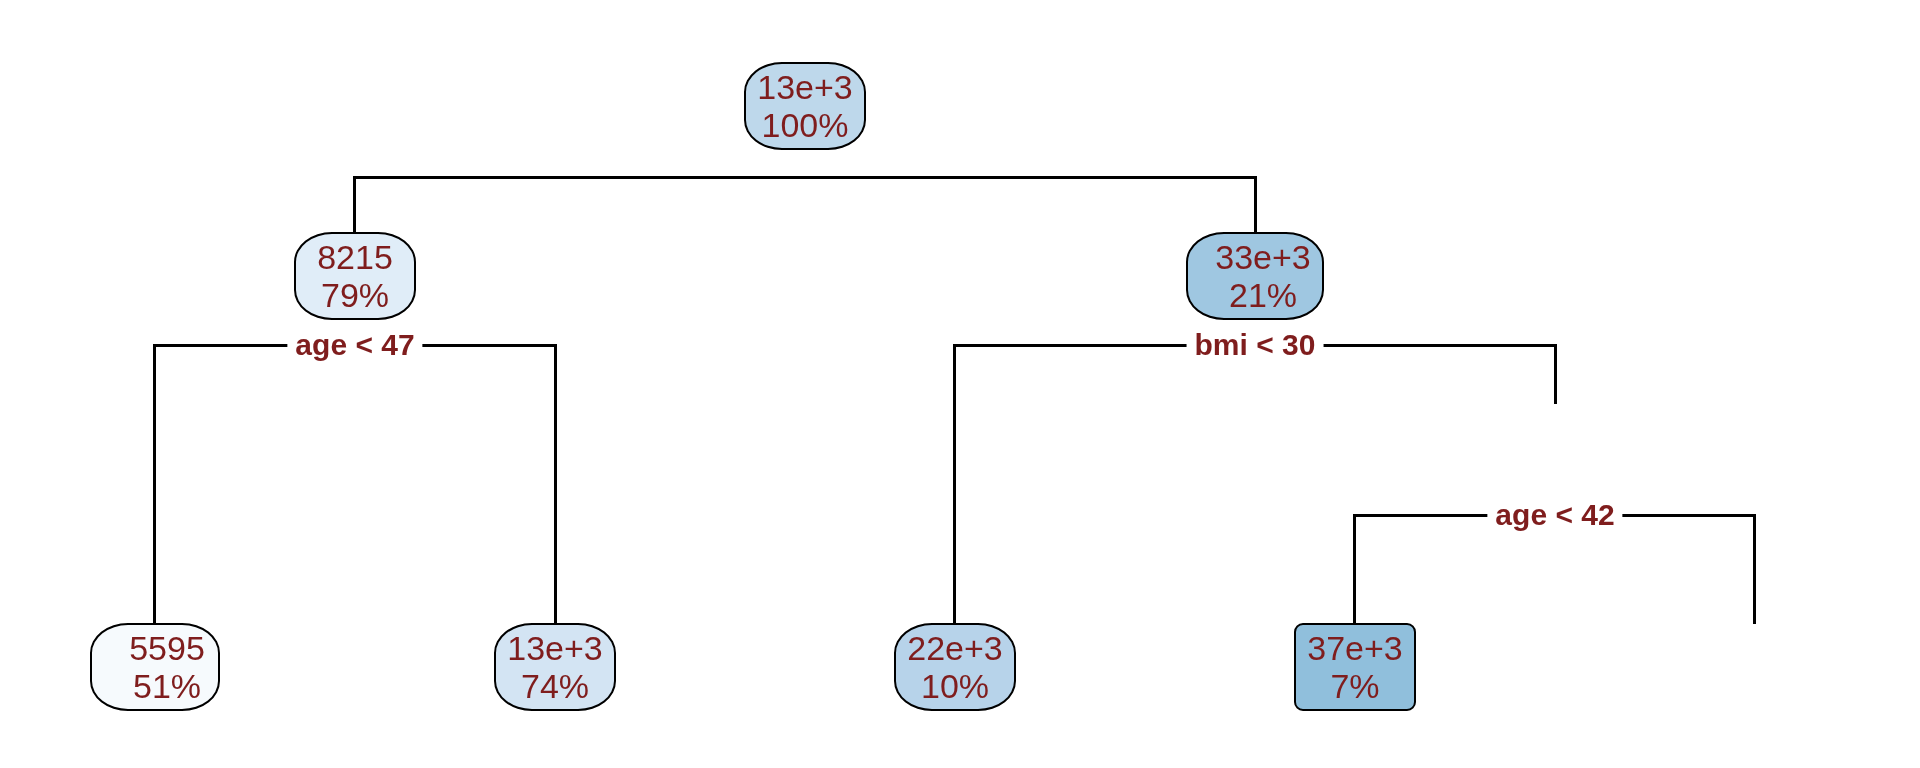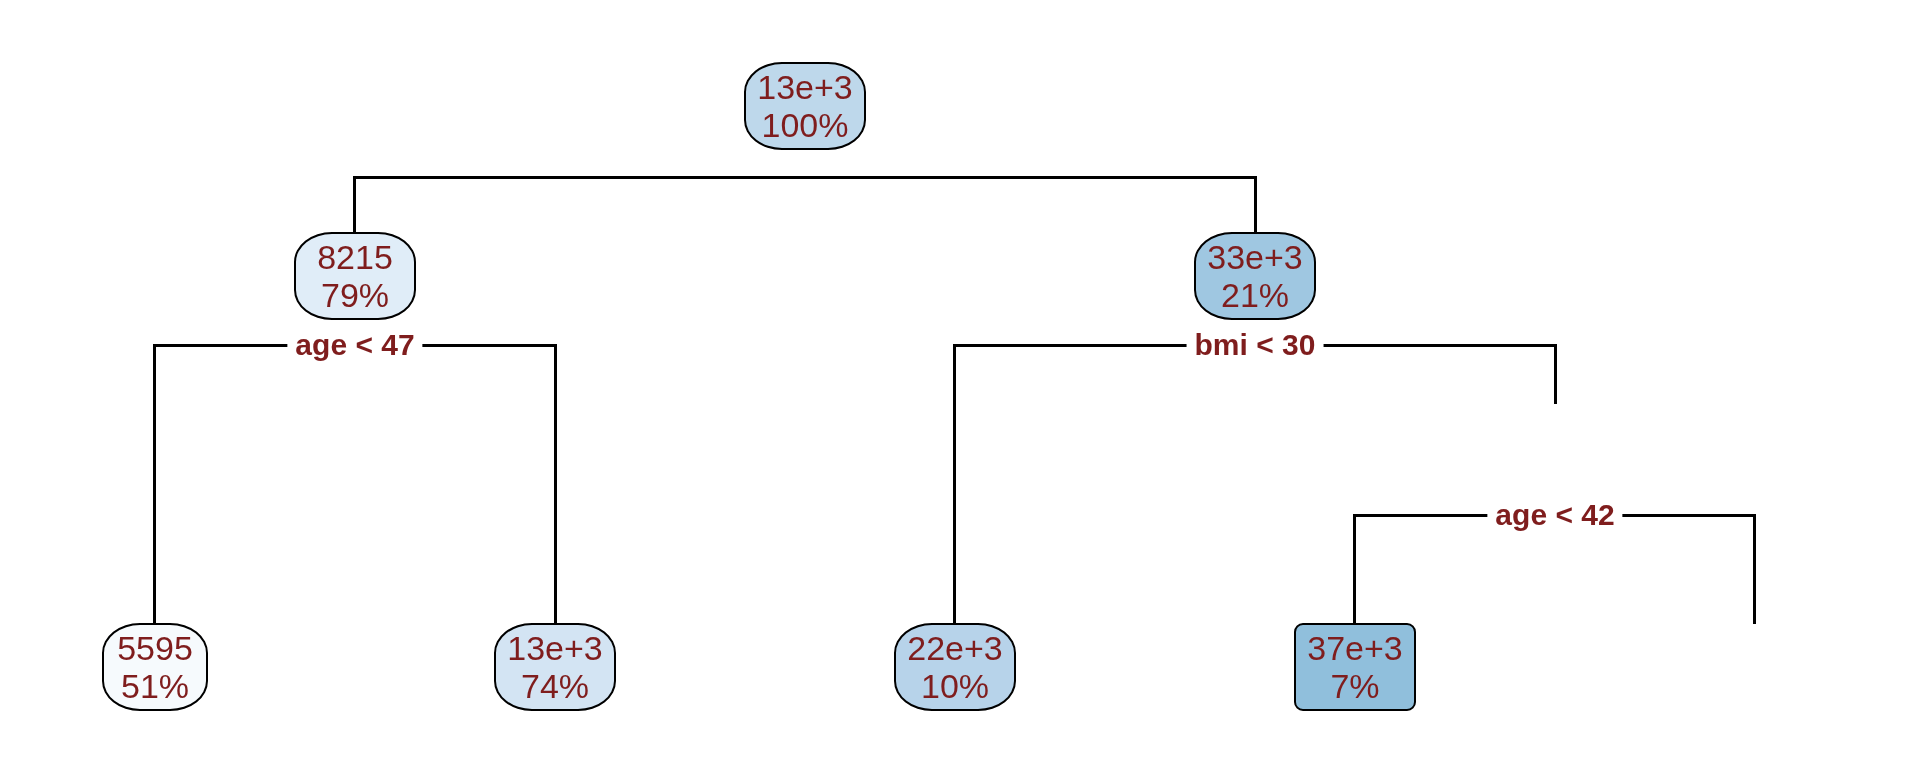--- a/index.html
+++ b/index.html
@@ -94,27 +94,27 @@
   <div class="node" style="left: 805px; top: 62px; background-color: rgb(190, 216, 235);">
     <span>13e+3</span>
     <span>100%</span>
   </div>
 
   <div class="node" style="left: 355px; top: 232px; background-color: rgb(224, 237, 248);">
     <span>8215</span>
     <span>79%</span>
   </div>
 
-  <div class="node" style="left: 1255px; top: 232px; background-color: rgb(159, 199, 225);">
+  <div class="node" style="left: 1255px; top: 232px; background-color: rgb(159, 199, 225); padding-left: 16px;">
     <span>33e+3</span>
     <span>21%</span>
   </div>
 
 
-  <div class="node narrow" style="left: 155px; top: 623px; background-color: rgb(246, 250, 253);">
+  <div class="node narrow" style="left: 155px; top: 623px; background-color: rgb(246, 250, 253); padding-left: 24px;">
     <span>5595</span>
     <span>51%</span>
   </div>
 
   <div class="node" style="left: 555px; top: 623px; background-color: rgb(211, 228, 243);">
     <span>13e+3</span>
     <span>74%</span>
   </div>
 
   <div class="node" style="left: 955px; top: 623px; background-color: rgb(183, 211, 234);">

